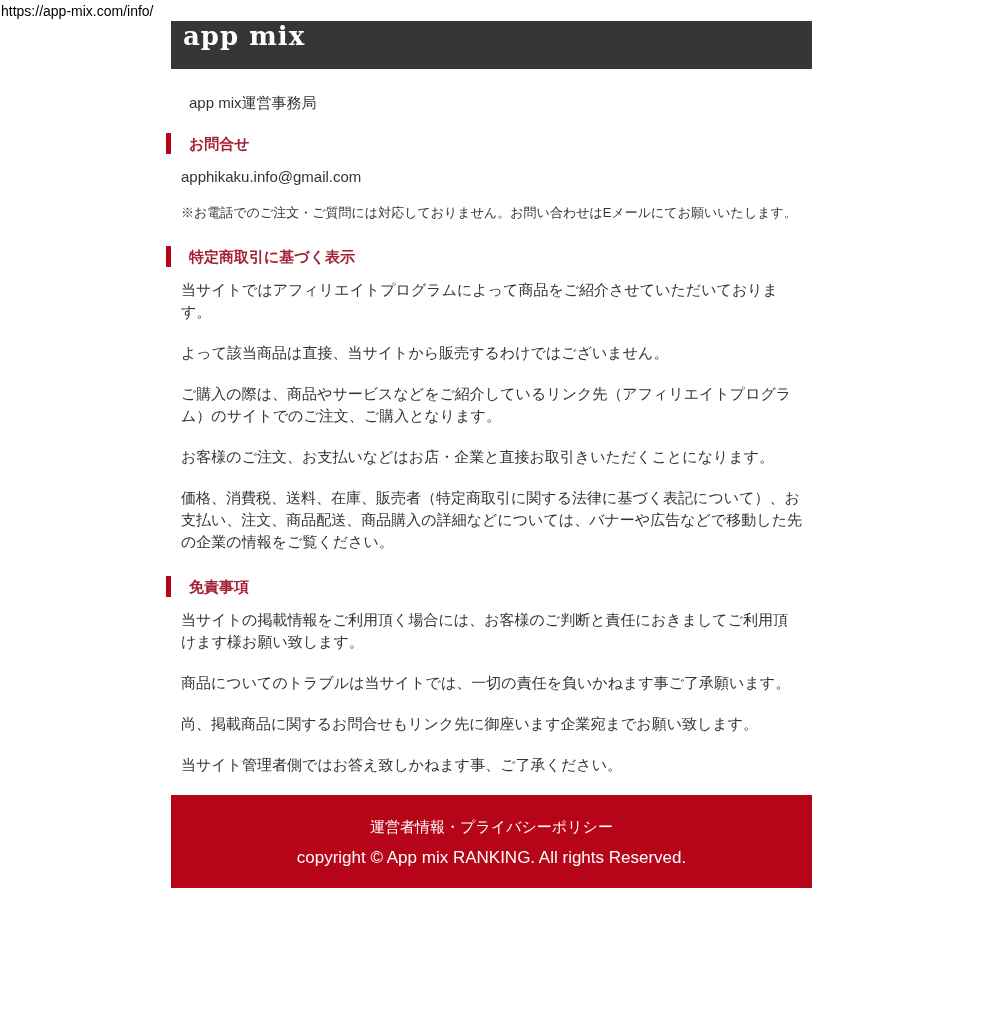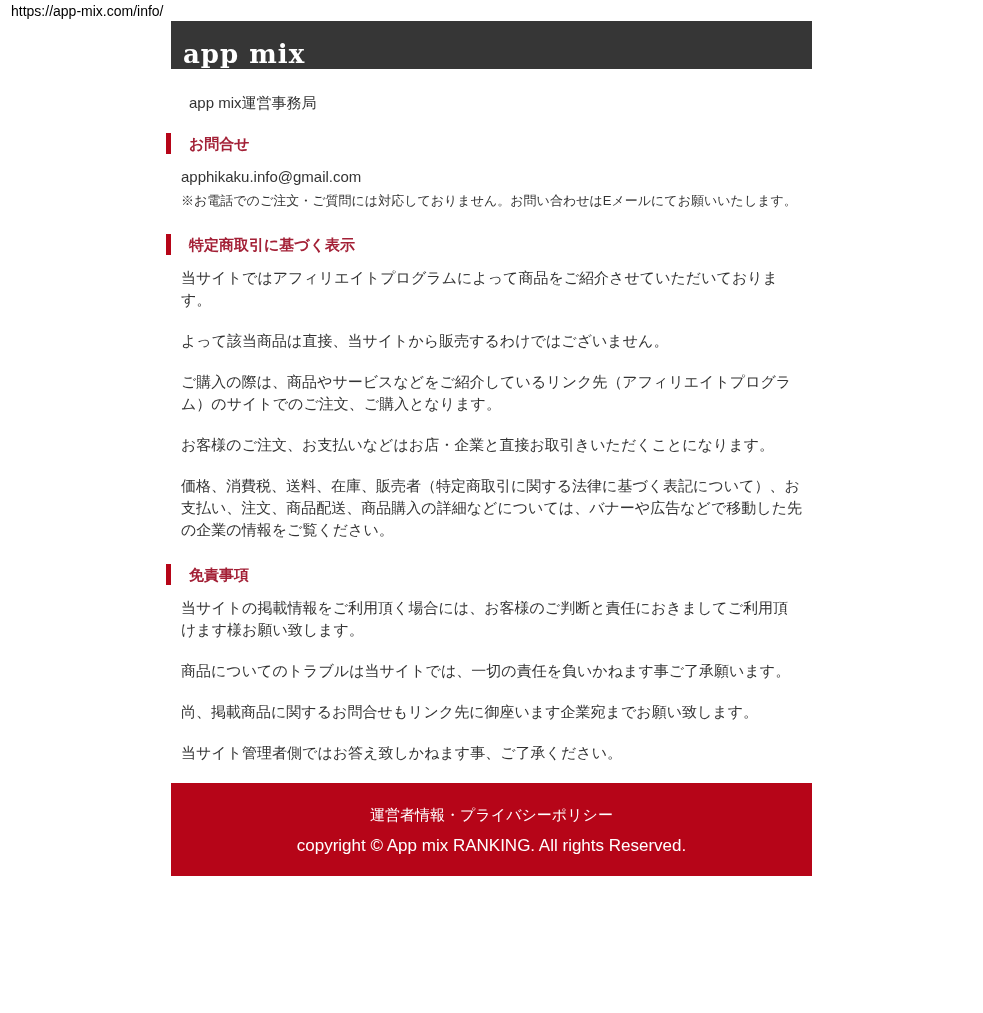--- a/index.html
+++ b/index.html
@@ -10,32 +10,32 @@
   }
   *{box-sizing:border-box;}
   html,body{
     margin:0;padding:0;
     width:983px;height:1013px;
     background:#ffffff;
     font-family:"Liberation Sans",sans-serif;
     color:var(--body-text);
   }
   .url-label{
-    position:absolute;top:3px;left:11px;
+    position:absolute;top:3px;left:1px;
     font-size:14px;color:#000;
     font-family:"Liberation Sans",sans-serif;
   }
   .container{
     width:641px;
     margin:21px 0 0 171px;
   }
   .site-header{
     height:48px;
     background:var(--header-bg);
-    display:flex;align-items:flex-end;
+    display:flex;align-items:flex-start;
     padding-left:12px;
   }
   .site-title{
     font-family:"DejaVu Serif",serif;
     font-weight:bold;
     font-size:26px;
     color:#ffffff;
     letter-spacing:1px;
     cursor:pointer;
   }
@@ -50,21 +50,21 @@
     border-left:5px solid var(--accent-red);
     padding-left:18px;
     line-height:21px;
     margin:15px 0 12px -15px;
   }
   .sec-heading.mt-lg{margin-top:23px;}
   .body-p{
     font-size:15px;line-height:22px;
     margin:0 0 19px;
   }
-  .email{margin-bottom:4px;}
+  .email{margin-bottom:16px;}
   .note{
     font-size:13px;line-height:18px;
     margin:0 0 24px;
   }
   .site-footer{
     margin-top:19px;
     background:var(--accent-red);
     height:93px;
     text-align:center;
     color:#ffffff;

